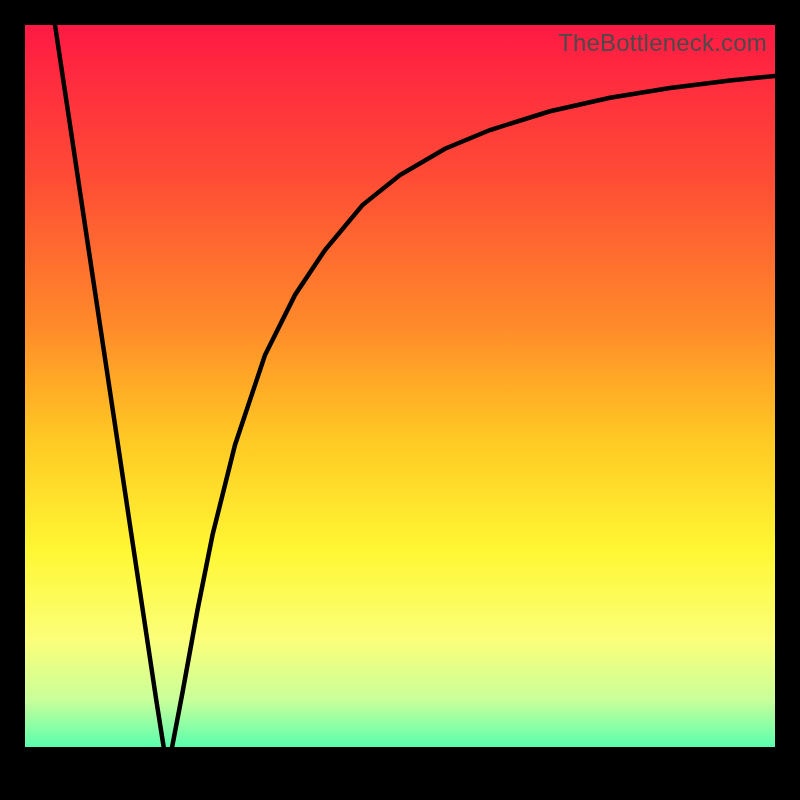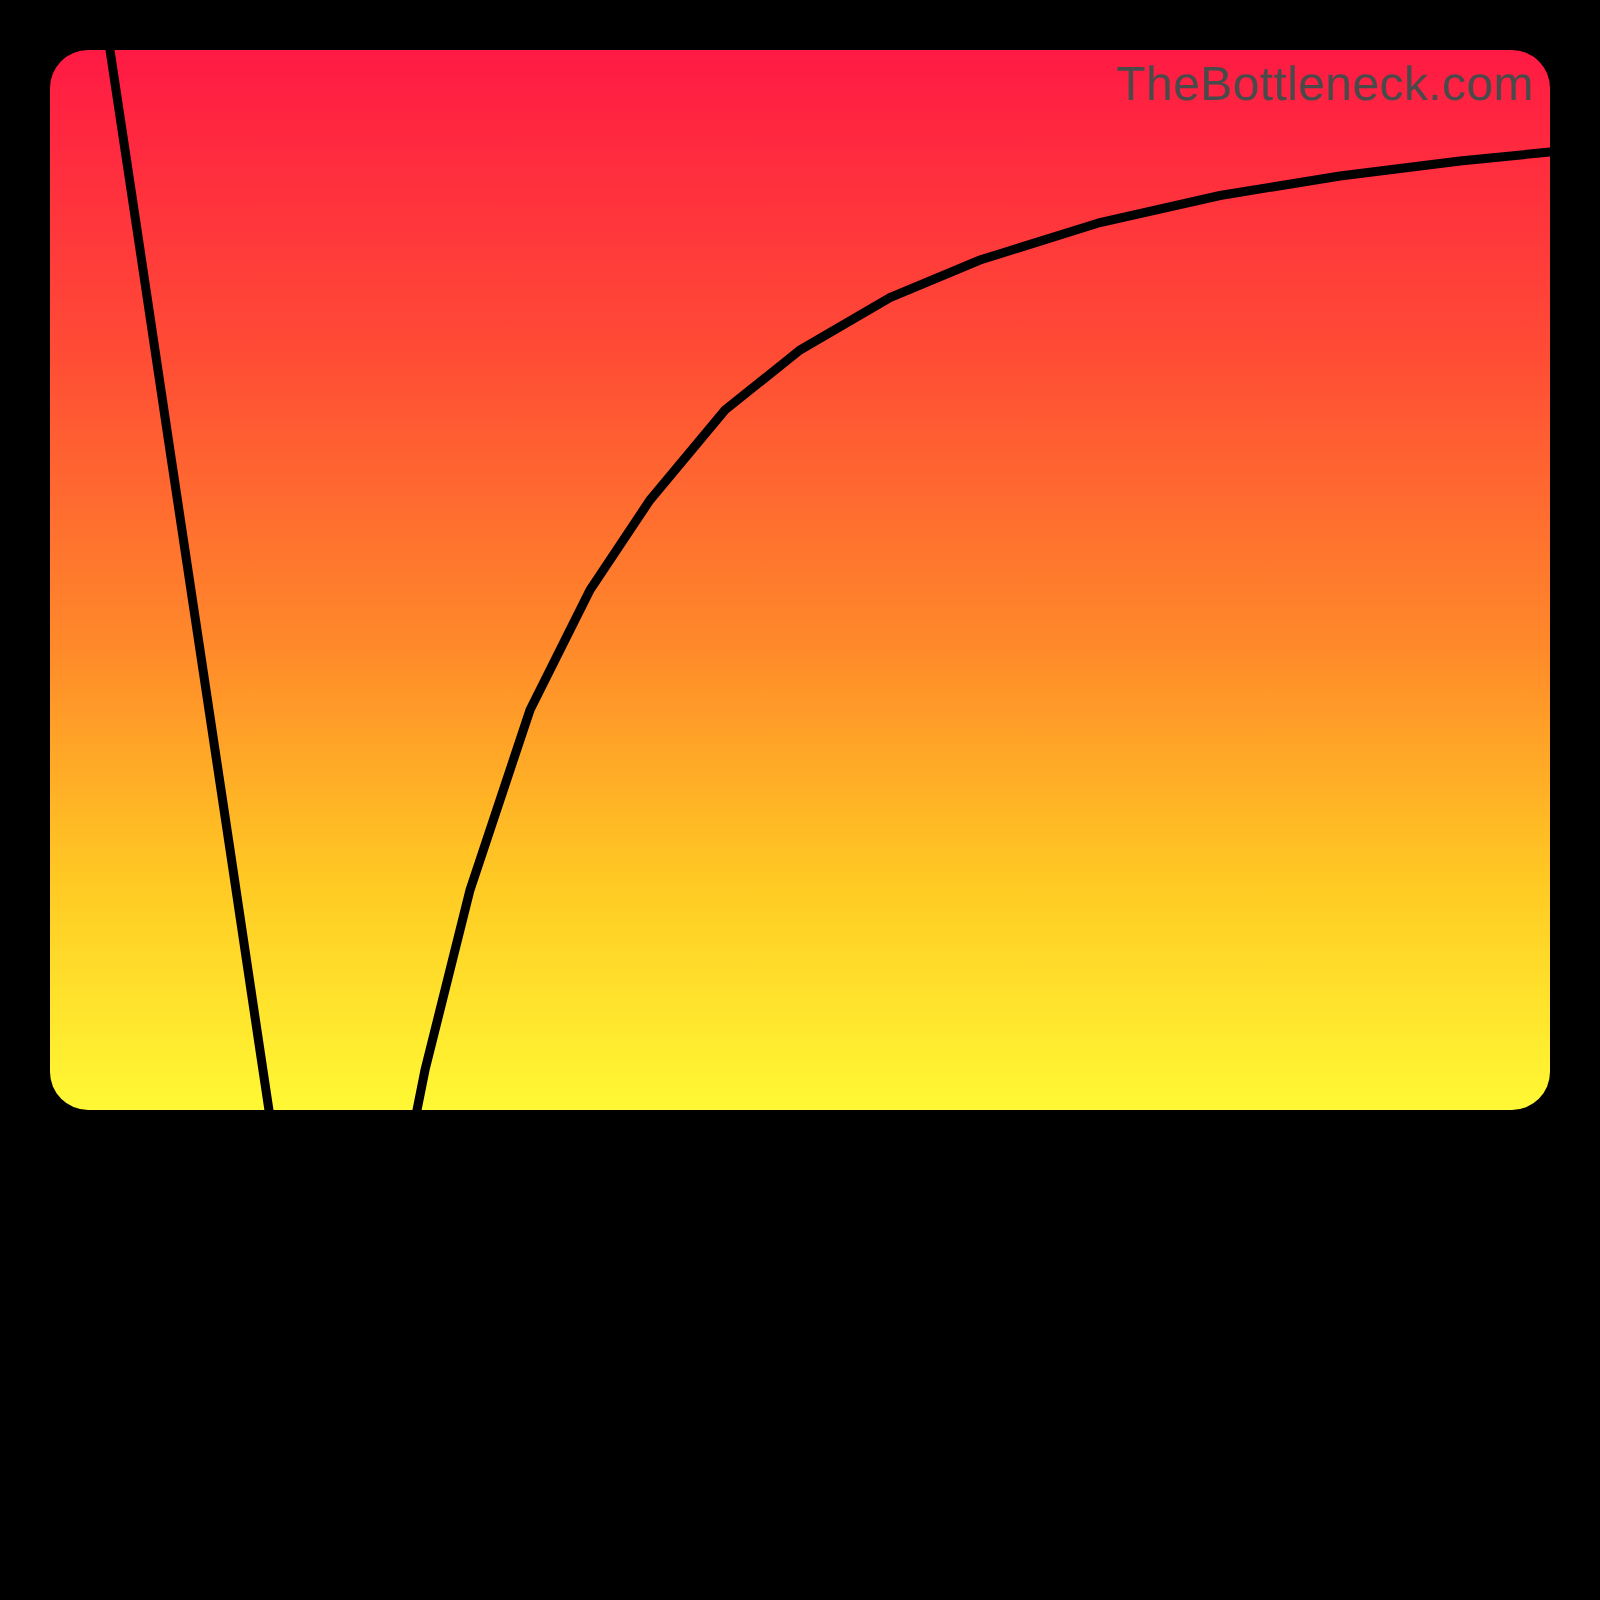--- a/index.html
+++ b/index.html
@@ -15,23 +15,22 @@
     position: relative;
     width: 800px;
     height: 800px;
     background: #000;
   }
   .plot {
     position: absolute;
     left: 25px;
     top: 25px;
     width: 750px;
-    height: 530px;
+    height: 722px;
     overflow: hidden;
-    border-radius: 19px;
   }
   .watermark {
     position: absolute;
     top: 4px;
     right: 8px;
     color: #4a4a4a;
     font-size: 24px;
     font-weight: 500;
     letter-spacing: 0.2px;
     pointer-events: none;

